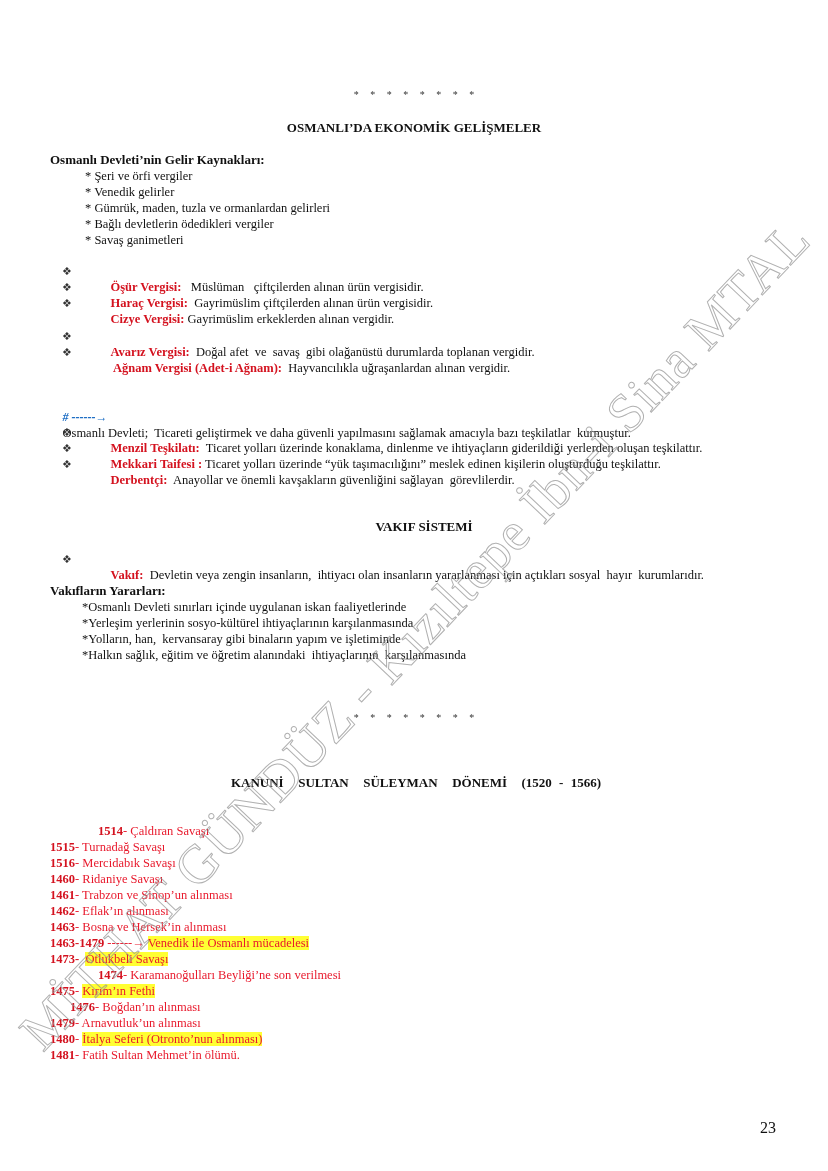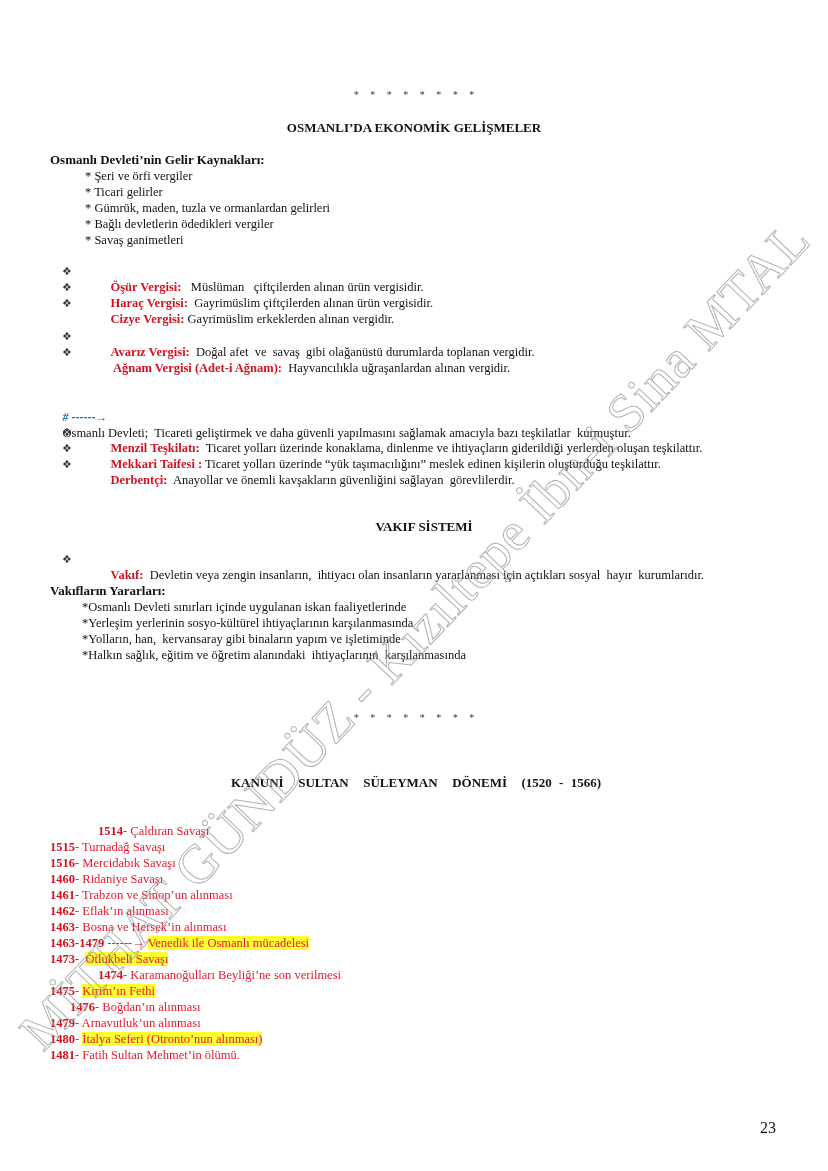--- a/index.html
+++ b/index.html
@@ -27,21 +27,21 @@
 <body>
 
 <div class="page">
 
   <div class="ln center stars" style="top:87px;">* * * * * * * *</div>
 
   <div class="ln center title" style="top:120px;">OSMANLI’DA EKONOMİK GELİŞMELER</div>
 
   <div class="ln bold" style="left:50px; top:152px; font-size:13px;">Osmanlı Devleti’nin Gelir Kaynakları:</div>
   <div class="ln" style="left:85px; top:168px;">* Şeri ve örfi vergiler</div>
-  <div class="ln" style="left:85px; top:184px;">* Ticari gelirler</div>
+  <div class="ln" style="left:85px; top:184px;">* Venedik gelirler</div>
   <div class="ln" style="left:85px; top:200px;">* Gümrük, maden, tuzla ve ormanlardan gelirleri</div>
   <div class="ln" style="left:85px; top:216px;">* Bağlı devletlerin ödedikleri vergiler</div>
   <div class="ln" style="left:85px; top:232px;">* Savaş ganimetleri</div>
 
   <span class="bullet ln" style="top:263px;">❖</span>
   <div class="ln" style="left:98px; top:263px;">
     <span class="bold darkred">Öşür Vergisi:</span><span>   Müslüman   çiftçilerden alınan ürün vergisidir.</span>
   </div>
   <span class="bullet ln" style="top:279px;">❖</span>
   <div class="ln" style="left:98px; top:279px;">

